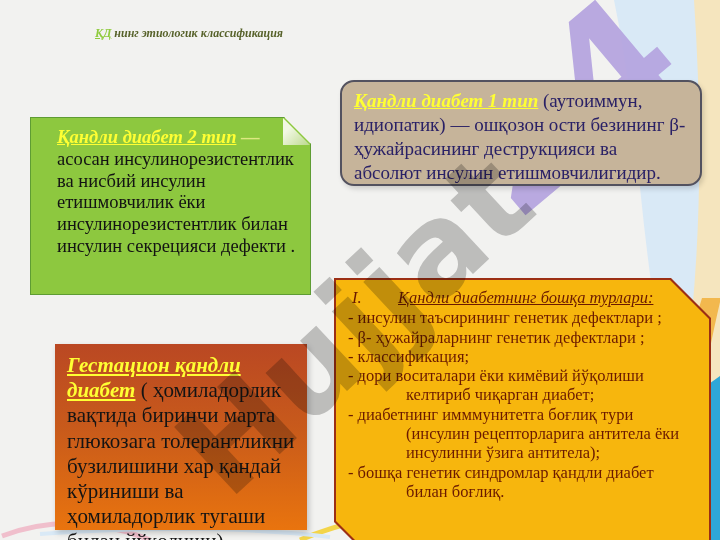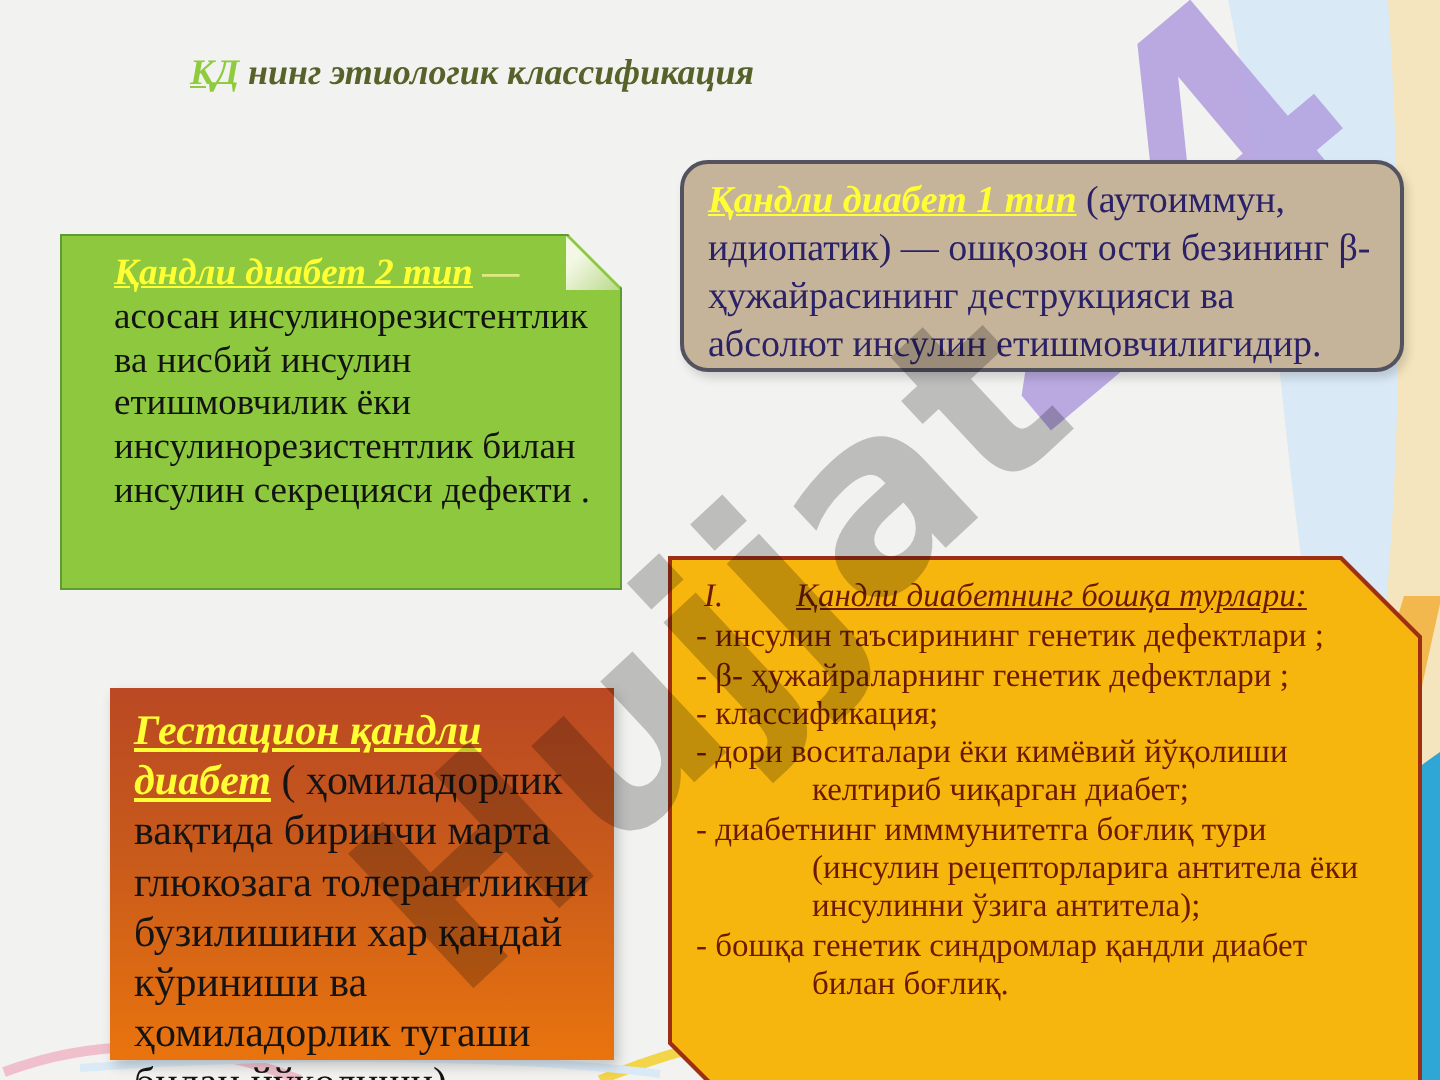--- a/index.html
+++ b/index.html
@@ -26,21 +26,21 @@
     font-family:"DejaVu Sans", sans-serif;font-weight:bold;
     font-size:126px;line-height:160px;text-align:center;
     color:#8A8A8A;opacity:.48;
     mix-blend-mode:multiply;
     transform:rotate(-43deg);
     pointer-events:none;
   }
   
   .title{
     position:absolute;left:95px;top:26px;z-index:3;
-    font-size:18px;font-weight:bold;font-style:italic;
+    font-size:12px;font-weight:bold;font-style:italic;
     white-space:nowrap;
   }
   .title .hl{color:#8FCB3D;text-decoration:underline;}
   .title .rest{color:#57622A;}
   
   .box{position:absolute;z-index:2;box-sizing:border-box;}
   .head-yellow{
     color:#FFFF33;font-weight:bold;font-style:italic;
     text-decoration:underline;
   }

